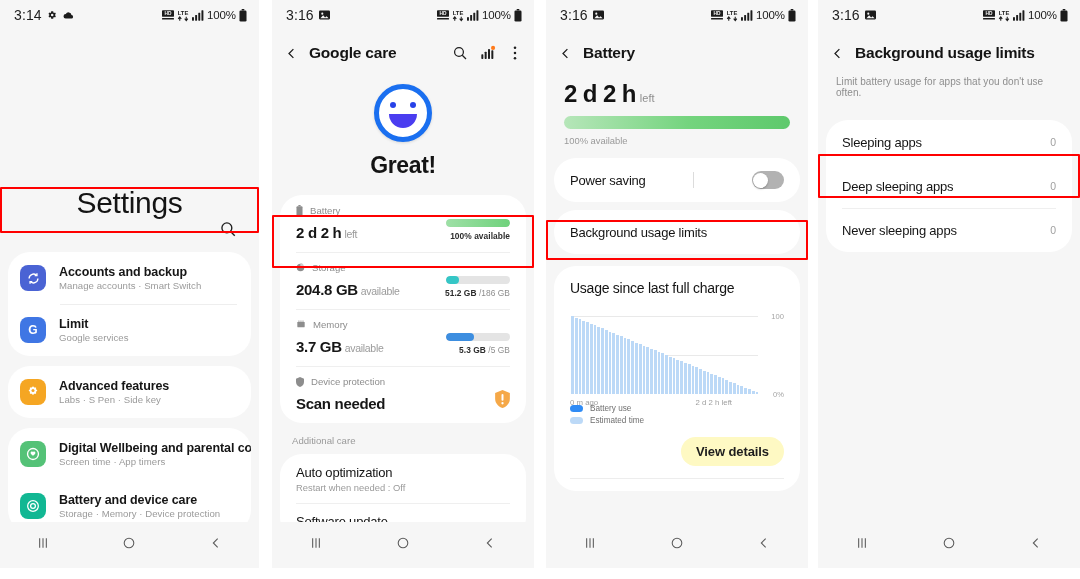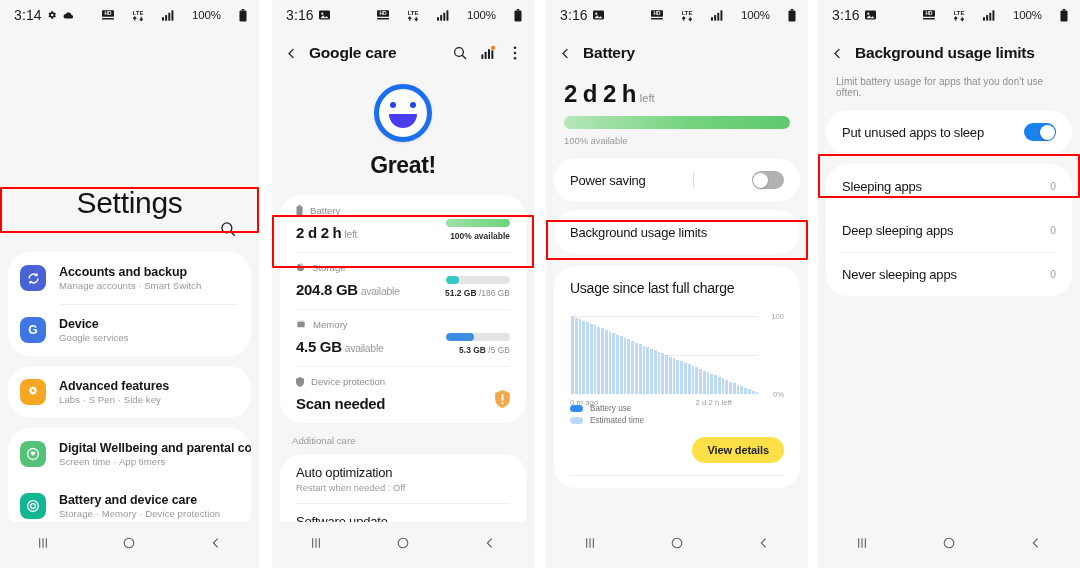--- a/index.html
+++ b/index.html
@@ -34,21 +34,21 @@
     height: 30px;
     display: flex;
     align-items: center;
     padding: 0 12px 0 14px;
     flex: 0 0 auto;
     font-size: 11.5px;
     color: #1b1b1b;
   }
   .sb-left { display: flex; align-items: center; gap: 5px; }
   .sb-time { font-size: 14px; letter-spacing: .1px; color:#1c1c1c; }
-  .sb-right { margin-left: auto; display: flex; align-items: center; gap: 18px; }
+  .sb-right { margin-left: auto; display: flex; align-items: center; gap: 3px; }
   .sb-pct { font-size: 11.5px; letter-spacing: -.1px; }
   .ic { display:inline-block; line-height:0; }
 
   
   .screen {
     flex: 1 1 auto;
     position: relative;
     overflow: hidden;
   }
 
@@ -237,22 +237,22 @@
   .chart-xlabels { display:flex; margin-top: 4px; padding-right: 26px; }
   .chart-xlabels span { font-size: 7.8px; color:#9e9e9e; }
   .chart-xlabels span:last-child { margin-left:auto; }
   .legend { margin-top: 10px; display:flex; flex-direction:column; gap: 3px; }
   .legend-item { display:flex; align-items:center; gap: 7px; }
   .swatch { width: 13px; height: 7px; border-radius: 4px; }
   .legend-lab { font-size: 8.2px; color:#6f6f6f; }
   .full-charge { margin-top: 13px; font-size: 11.5px; color:#2b2b2b; line-height: 1.45; }
   .view-details-wrap { display:flex; justify-content:flex-end; margin-top: 12px; }
   .view-details {
-    background:#fde047; border:none; border-radius: 16px;
-    padding: 7px 15px; font-size: 11px; font-weight: 700; color:#1d1d1d;
+    background:#fef9c3; border:none; border-radius: 16px;
+    padding: 7px 15px; font-size: 13px; font-weight: 700; color:#1d1d1d;
     font-family:"Liberation Sans", sans-serif; letter-spacing:-.1px;
   }
   .usage-rule { margin-top: 12px; height:1px; background:#ededed; }
 
   
   .bg-desc { padding: 2px 18px 12px 18px; font-size: 10px; color:#8e8e8e; letter-spacing:.05px; }
 
   .svg-ic { display:block; }
 </style>
 </head>
@@ -334,21 +334,21 @@
             <div class="ssub">Manage accounts  ·  Smart Switch</div>
           </div>
         </div>
         <div class="srow divided">
           <div class="sicon" style="background:#3f76e4">
             <svg width="16" height="16" viewBox="0 0 24 24">
                 <text x="12" y="18" font-size="18" font-weight="bold" text-anchor="middle" fill="#fff" font-family="Liberation Sans, sans-serif">G</text>
               </svg>
           </div>
           <div class="stexts">
-            <div class="stitle">Device</div>
+            <div class="stitle">Limit</div>
             <div class="ssub">Google services</div>
           </div>
         </div>
       </div>
 
       <div class="card">
         <div class="srow">
           <div class="sicon" style="background:#f5a623">
             <svg width="14" height="14" viewBox="0 0 24 24" fill="#fff">
                 <path d="M12 2l2.2 2.2h3.1v3.1L19.5 9.5 17.3 11.7v3.1h-3.1L12 17l-2.2-2.2H6.7v-3.1L4.5 9.5 6.7 7.3V4.2h3.1z"></path>
@@ -554,21 +554,21 @@
                   <rect x="3" y="4" width="18" height="14" rx="2.4"></rect>
                   <rect x="6" y="1" width="1.8" height="3"></rect>
                   <rect x="11" y="1" width="1.8" height="3"></rect>
                   <rect x="16" y="1" width="1.8" height="3"></rect>
                 </svg>
             </span>
             <span>Memory</span>
           </div>
           <div class="dc-main">
             <div class="dc-big">
-              <span>4.5 GB</span><span class="unit">available</span>
+              <span>3.7 GB</span><span class="unit">available</span>
             </div>
             <div class="dc-right">
               <div class="bar">
                   <i style="width:44%;background:#3d8ee0"></i>
                 </div>
               <div class="dc-num"><b>5.3 GB</b><span> /5 GB</span></div>
             </div>
           </div>
         </div>
 
@@ -867,28 +867,20 @@
         <span class="ic">
           <svg class="svg-ic" width="15" height="15" viewBox="0 0 24 24" fill="none" stroke="#1b1b1b" stroke-width="2">
               <path d="M15 5l-7 7 7 7"></path>
             </svg>
         </span>
         <span class="appbar-title">Background usage limits</span>
       </div>
 
       <div class="bg-desc">Limit battery usage for apps that you don't use often.</div>
 
-      <div class="listcard" style="margin-top:0;">
-        <div class="lrow">
-          <span class="lt">Put unused apps to sleep</span>
-          <span class="toggle on">
-              <span></span>
-            </span>
-        </div>
-      </div>
 
       <div class="listcard" style="margin-top:10px;">
         <div class="lrow">
           <span class="lt">Sleeping apps</span>
           <span class="rv">0</span>
         </div>
         <div class="lrow">
           <span class="lt">Deep sleeping apps</span>
           <span class="rv">0</span>
         </div>

